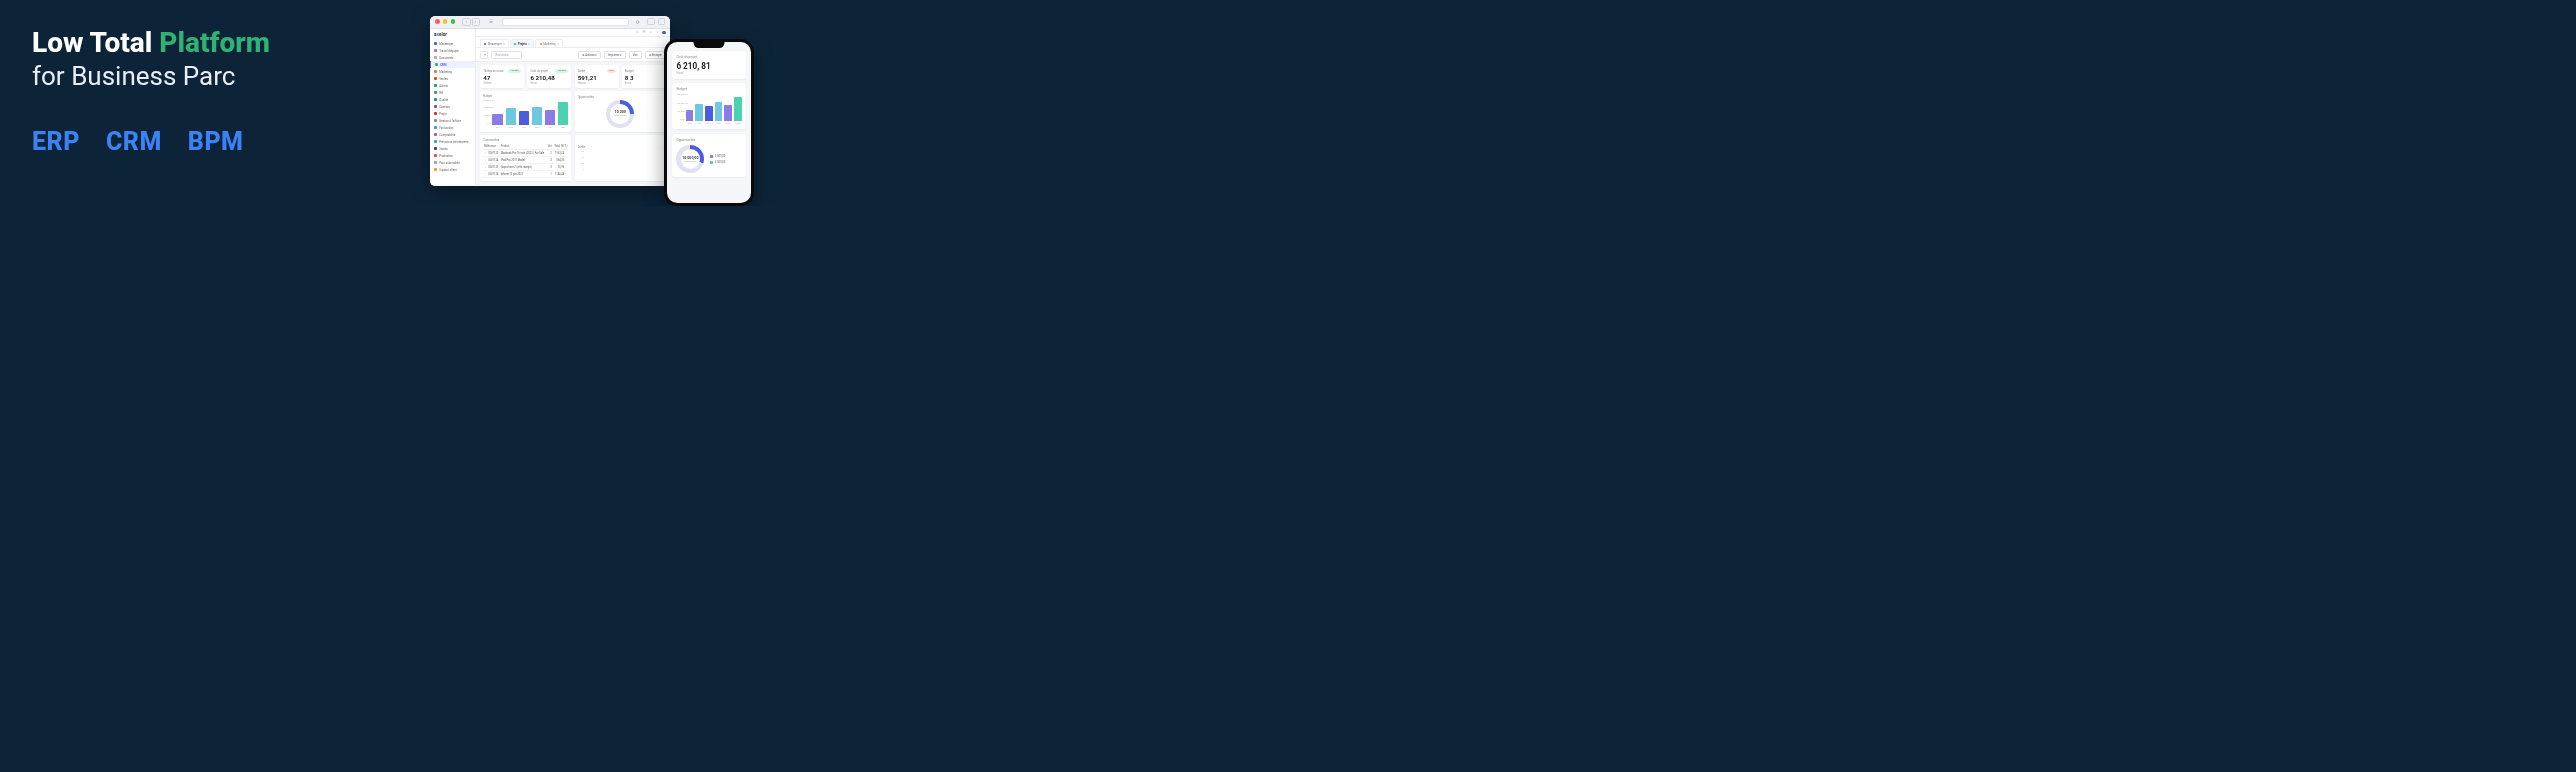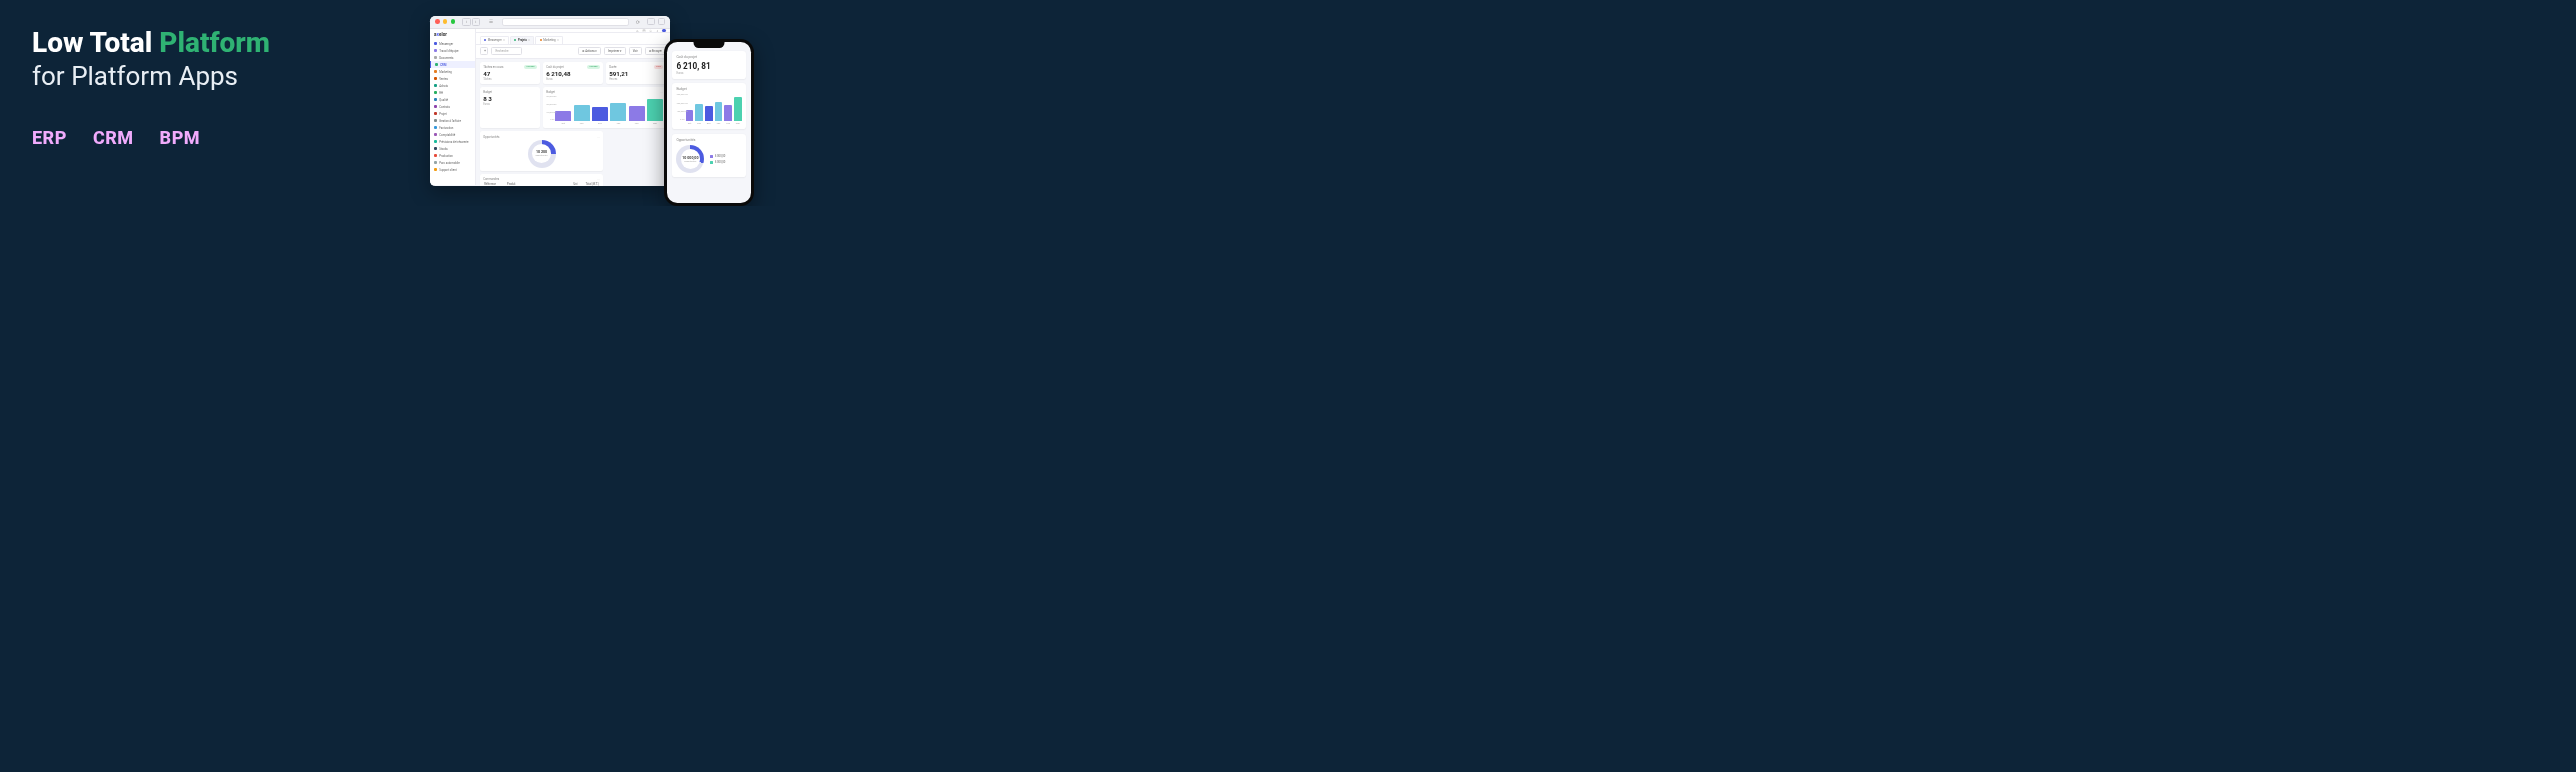--- a/index.html
+++ b/index.html
@@ -9,21 +9,21 @@
     width: 783px;
     height: 206px;
     overflow: hidden;
     position: relative;
   }
   .hero-text { position: absolute; left: 32px; top: 28px; color: #fff; }
   .hero-text h1 { font-size: 28px; font-weight: 800; line-height: 1.1; }
   .hero-text h1 .accent { color: #2fb273; }
   .hero-text .subtitle { font-size: 26px; font-weight: 400; margin-top: 2.1px; color: #e8eef4; }
   .pillars { margin-top: 36px; display: flex; gap: 26px; }
-  .pillars span { color: #f0abfc; font-weight: 800; font-size: 18px; letter-spacing: 0.5px; }
+  .pillars span { color: #3b82f6; font-weight: 800; font-size: 25px; letter-spacing: 0.5px; }
 
   
   .browser {
     position: absolute; left: 430px; top: 15.5px; width: 240px; height: 170px;
     background: #f5f6fa; border-radius: 5.2px; box-shadow: 0 5.2px 20.6px rgba(0,0,0,.35);
     overflow: hidden;
   }
   .browser-bar {
     height: 13.4px; background: #f0f1f5; display: flex; align-items: center;
     padding: 0 5.2px; gap: 7.2px; border-bottom: 0.5px solid #e0e0e6;
@@ -66,21 +66,21 @@
   .tab .dot { width: 2.1px; height: 2.1px; border-radius: 50%; }
   .tab .close { color: #bbb; }
 
   .toolbar {
     display: flex; align-items: center; gap: 3.1px; padding: 2.6px 4.1px; background: #fff; border-bottom: 0.5px solid #ececf2;
   }
   .tool-btn { border: 0.5px solid #e0e0e6; border-radius: 1.5px; padding: 1px 3.1px; font-size: 2.8px; background: #fff; color: #555; }
   .tool-plus { width: 7.2px; text-align: center; }
   .tool-search { flex: 0 0 31px; color: #aaa; }
 
-  .dash { flex: 1; padding: 3.1px 4.1px; display: grid; grid-template-columns: 1fr 1fr 1fr; gap: 3.1px; grid-auto-rows: min-content; }
+  .dash { flex: 1; padding: 3.1px 4.1px; display: grid; grid-template-columns: 1fr 1fr 1fr 1fr; gap: 3.1px; grid-auto-rows: min-content; }
   .card { background: #fff; border-radius: 2.1px; padding: 3.1px; box-shadow: 0 0.5px 1px rgba(0,0,0,.04); }
   .card-title { font-size: 2.8px; color: #888; margin-bottom: 1px; display:flex;justify-content:space-between;align-items:center; }
   .big { font-size: 6.2px; font-weight: 700; color: #222; }
   .sub { font-size: 2.6px; color: #aaa; }
   .pill { font-size: 2.3px; padding: 0.5px 2.1px; border-radius: 3.1px; }
   .pill.green { background: #d7f5e3; color: #1f9d55; }
   .pill.red { background: #fde2e2; color: #d04646; }
 
   .chart-card { grid-column: span 2; }
   .bars { display: flex; align-items: flex-end; gap: 2.6px; height: 26px; padding-left: 9.3px; position: relative; }
@@ -137,21 +137,21 @@
   .legend-row { display:flex;align-items:center;gap:2.1px;font-size:2.8px;color:#666; }
   .lsw { width:3.1px;height:3.1px;border-radius:0.5px; }
 </style>
 </head>
 <body>
 
 <div class="hero-text">
   <h1>
     <span>Low Total </span><span class="accent">Platform</span>
   </h1>
-  <div class="subtitle">for Platform Apps</div>
+  <div class="subtitle">for Business Parc</div>
   <div class="pillars">
     <span>ERP</span>
     <span>CRM</span>
     <span>BPM</span>
   </div>
 </div>
 
 <div class="browser">
   <div class="browser-bar">
     <div class="traffic">

